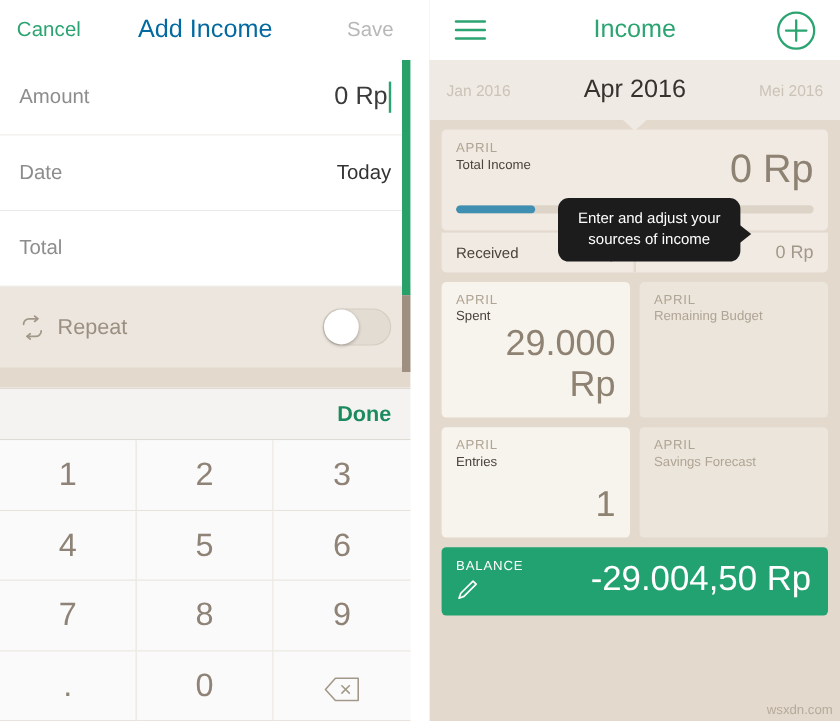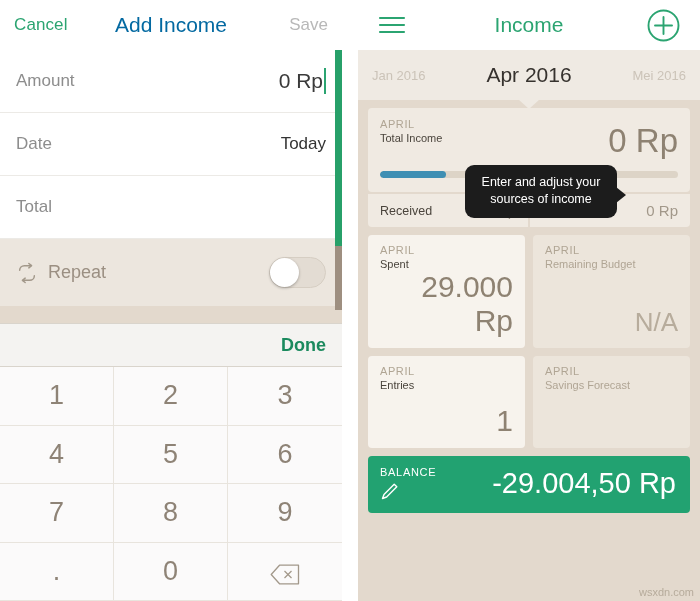--- a/index.html
+++ b/index.html
@@ -406,21 +406,20 @@
         <div class="card bright">
           <div class="card-kicker">APRIL</div>
           <div class="card-name">Spent</div>
           <div class="spacer"></div>
           <div class="card-big">29.000 Rp</div>
         </div>
         <div class="card muted">
           <div class="card-kicker">APRIL</div>
           <div class="card-name dim">Remaining Budget</div>
           <div class="spacer"></div>
-          <div class="na">N/A</div>
         </div>
       </div>
 
       <div class="grid2">
         <div class="card bright">
           <div class="card-kicker">APRIL</div>
           <div class="card-name">Entries</div>
           <div class="spacer"></div>
           <div class="card-big">1</div>
         </div>

